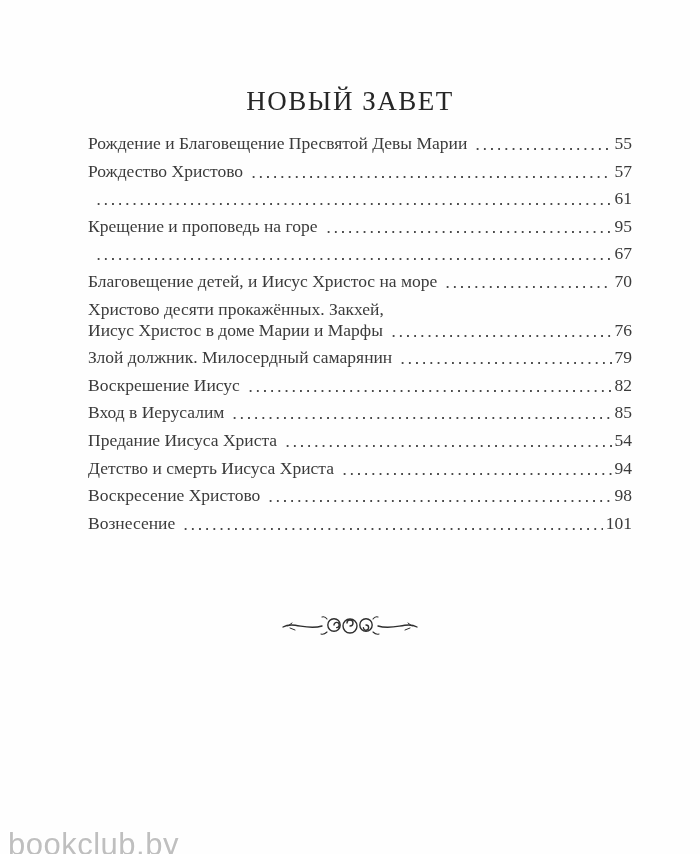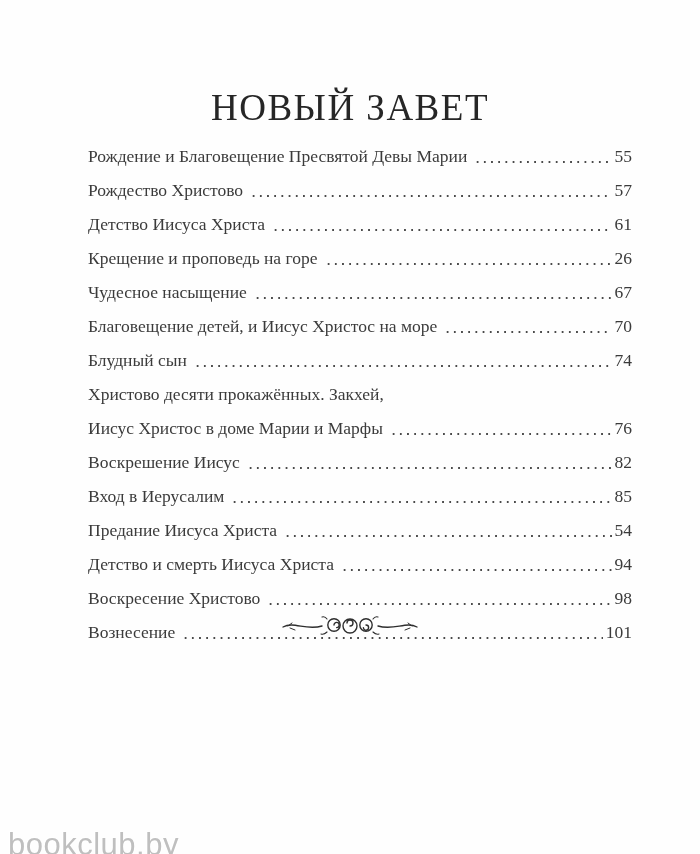--- a/index.html
+++ b/index.html
@@ -20,41 +20,40 @@
     inset: 0;
     background: #fefefe;
   }
   .page-title {
     margin: 0;
     position: absolute;
     top: 86px;
     left: 0;
     width: 100%;
     text-align: center;
-    font-size: 37px;
+    font-size: 27px;
     font-weight: normal;
     letter-spacing: 1.5px;
     color: #262626;
     font-family: "Liberation Serif", serif;
   }
   .toc {
     position: absolute;
     top: 133px;
     left: 88px;
     right: 68px;
   }
   .toc-entry {
     margin-bottom: 6.6px;
   }
   .toc-row {
     display: flex;
     line-height: 21px;
     font-size: 17.5px;
     color: #3b3b3b;
-    margin-top: 13px;
   }
   .toc-text {
     flex: 0 1 auto;
   }
   .leader {
     flex: 1 1 auto;
     min-width: 10px;
     align-self: flex-end;
     height: 6px;
     margin: 0 3px 3px 7px;
@@ -108,61 +107,59 @@
       </div>
       <div class="toc-entry">
         <div class="toc-row">
           <span class="toc-text">Рождество Христово</span>
           <span class="leader"></span>
           <span class="toc-page">57</span>
         </div>
       </div>
       <div class="toc-entry">
         <div class="toc-row">
-          <span class="toc-text">Детство Иисуса Христа</span>
           <span class="leader"></span>
           <span class="toc-page">61</span>
         </div>
       </div>
       <div class="toc-entry">
         <div class="toc-row">
           <span class="toc-text">Крещение и проповедь на горе</span>
           <span class="leader"></span>
-          <span class="toc-page">26</span>
-        </div>
-      </div>
-      <div class="toc-entry">
-        <div class="toc-row">
-          <span class="toc-text">Чудесное насыщение</span>
+          <span class="toc-page">95</span>
+        </div>
+      </div>
+      <div class="toc-entry">
+        <div class="toc-row">
           <span class="leader"></span>
           <span class="toc-page">67</span>
         </div>
       </div>
       <div class="toc-entry">
         <div class="toc-row">
           <span class="toc-text">Благовещение детей, и Иисус Христос на море</span>
           <span class="leader"></span>
           <span class="toc-page">70</span>
         </div>
       </div>
       <div class="toc-entry">
         <div class="toc-row">
-          <span class="toc-text">Блудный сын</span>
-          <span class="leader"></span>
-          <span class="toc-page">74</span>
-        </div>
-      </div>
-      <div class="toc-entry">
-        <div class="toc-row">
           <span class="toc-text">Христово десяти прокажённых. Закхей,</span>
         </div>
         <div class="toc-row">
           <span class="toc-text">Иисус Христос в доме Марии и Марфы</span>
           <span class="leader"></span>
           <span class="toc-page">76</span>
+        </div>
+      </div>
+      <div class="toc-entry">
+        <div class="toc-row">
+          <span class="toc-text">Злой должник. Милосердный самарянин</span>
+          <span class="leader"></span>
+          <span class="toc-page">79</span>
         </div>
       </div>
       <div class="toc-entry">
         <div class="toc-row">
           <span class="toc-text">Воскрешение Иисус</span>
           <span class="leader"></span>
           <span class="toc-page">82</span>
         </div>
       </div>
       <div class="toc-entry">

